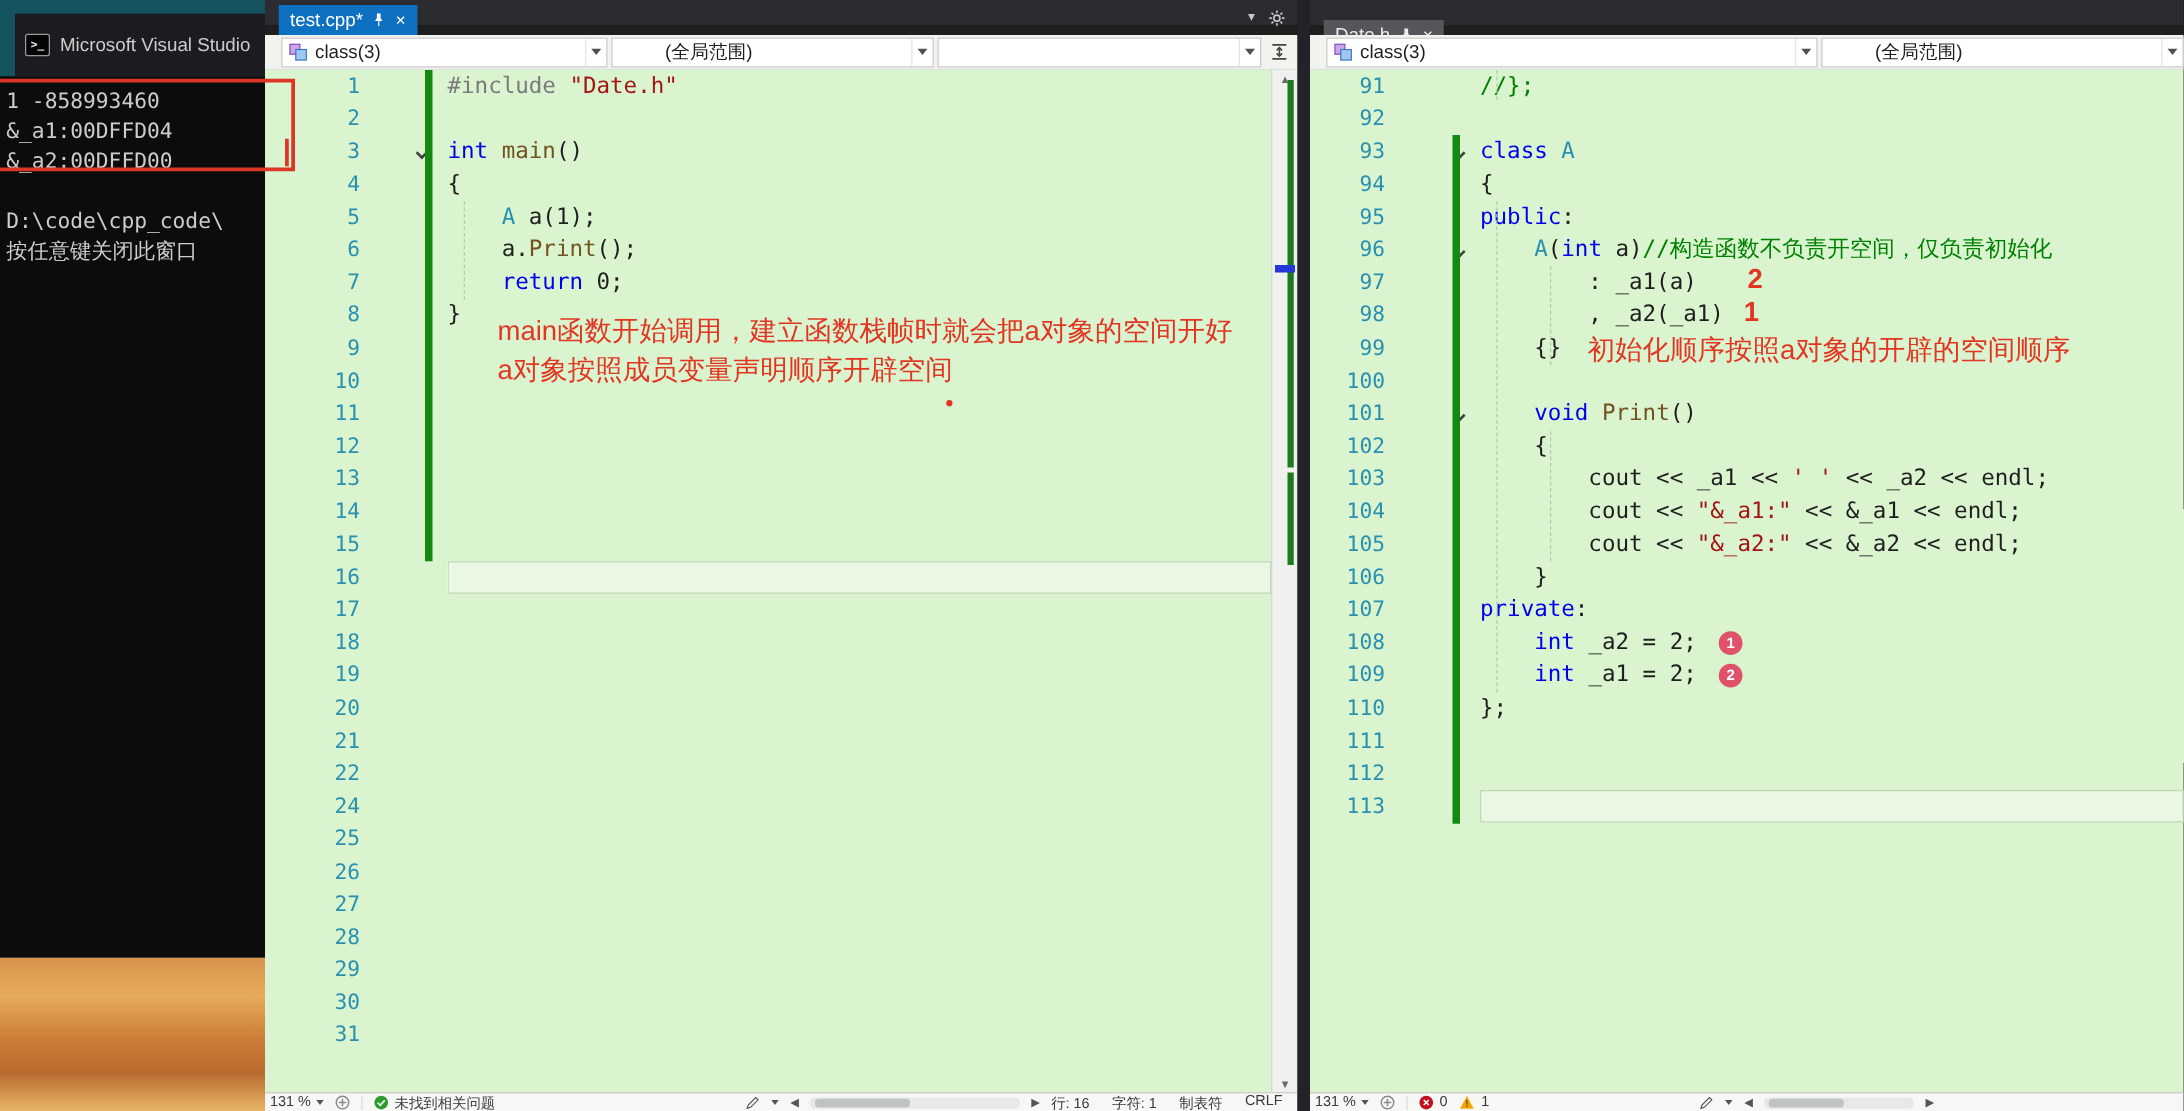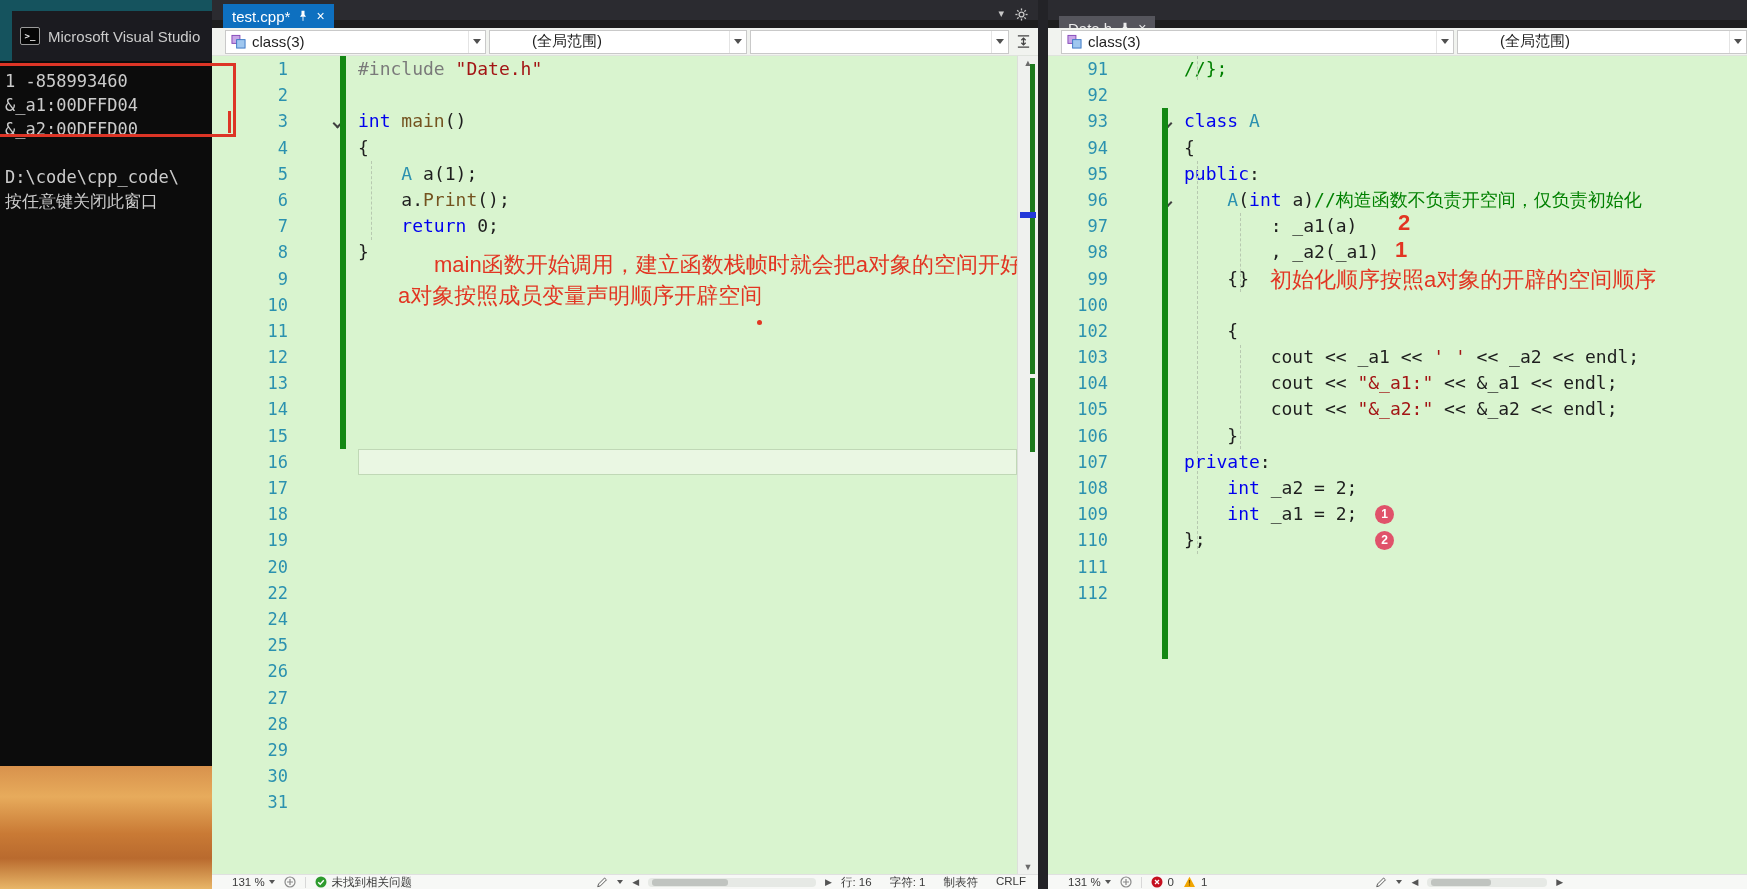--- a/index.html
+++ b/index.html
@@ -93,21 +93,21 @@
   #vscroll1 { position:absolute; right:0; top:56px; bottom:15px; width:21px; background:#eff1ee;
     border-left:1px solid #dcdfda; }
   #vscroll1 .arrow { position:absolute; left:0; right:0; text-align:center; color:#6a6a6a; font-size:9px; }
   .sb-green { position:absolute; right:3px; width:5px; background:#1d7a1d; }
   #sbg1 { top:8px; height:310px; } #sbg2 { top:322px; height:74px; }
   #sb-blue { position:absolute; left:2px; right:2px; top:156px; height:6px; background:#2238d8; }
 
   
   .statusbar { position:absolute; left:0; right:0; bottom:0; height:15px; background:#f7f8f6;
     border-top:1px solid #e0e0e0; display:flex; align-items:center; font-size:11.5px; color:#3a3a3a;
-    padding:0 12px 0 20px; gap:9px; overflow:hidden; }
+    padding:0 12px 0 4px; gap:9px; overflow:hidden; }
   .statusbar svg { display:block; flex:0 0 auto; }
   .zoom { display:flex; align-items:center; gap:4px; white-space:nowrap; }
   .tri-s { width:0; height:0; border-left:3.5px solid transparent; border-right:3.5px solid transparent;
     border-top:4.5px solid #555; }
   .sb-sep { width:1px; height:11px; background:#d8d8d8; }
   .health { display:flex; align-items:center; gap:5px; white-space:nowrap; }
   .sb-arrow { font-size:9px; color:#555; }
   .htrack { height:9px; background:#e6e9e5; border-radius:4px; position:relative; }
   #htrack1 { width:168px; } #htrack2 { width:120px; }
   .hthumb { position:absolute; left:4px; top:1px; width:76px; height:7px; background:#c0c4c0; border-radius:3px; }
@@ -222,31 +222,32 @@
           <div class="code-row"><span class="ln">11</span><span class="gut"></span><span class="fold"></span><span class="lt"></span></div>
           <div class="code-row"><span class="ln">12</span><span class="gut"></span><span class="fold"></span><span class="lt"></span></div>
           <div class="code-row"><span class="ln">13</span><span class="gut"></span><span class="fold"></span><span class="lt"></span></div>
           <div class="code-row"><span class="ln">14</span><span class="gut"></span><span class="fold"></span><span class="lt"></span></div>
           <div class="code-row"><span class="ln">15</span><span class="gut"></span><span class="fold"></span><span class="lt"></span></div>
           <div class="code-row current"><span class="ln">16</span><span class="gut"></span><span class="fold"></span><span class="lt"></span></div>
           <div class="code-row"><span class="ln">17</span><span class="gut"></span><span class="fold"></span><span class="lt"></span></div>
           <div class="code-row"><span class="ln">18</span><span class="gut"></span><span class="fold"></span><span class="lt"></span></div>
           <div class="code-row"><span class="ln">19</span><span class="gut"></span><span class="fold"></span><span class="lt"></span></div>
           <div class="code-row"><span class="ln">20</span><span class="gut"></span><span class="fold"></span><span class="lt"></span></div>
+          <div class="code-row"><span class="ln">21</span><span class="gut"></span><span class="fold"></span><span class="lt"></span></div>
           <div class="code-row"><span class="ln">22</span><span class="gut"></span><span class="fold"></span><span class="lt"></span></div>
           <div class="code-row"><span class="ln">24</span><span class="gut"></span><span class="fold"></span><span class="lt"></span></div>
           <div class="code-row"><span class="ln">25</span><span class="gut"></span><span class="fold"></span><span class="lt"></span></div>
           <div class="code-row"><span class="ln">26</span><span class="gut"></span><span class="fold"></span><span class="lt"></span></div>
           <div class="code-row"><span class="ln">27</span><span class="gut"></span><span class="fold"></span><span class="lt"></span></div>
           <div class="code-row"><span class="ln">28</span><span class="gut"></span><span class="fold"></span><span class="lt"></span></div>
           <div class="code-row"><span class="ln">29</span><span class="gut"></span><span class="fold"></span><span class="lt"></span></div>
           <div class="code-row"><span class="ln">30</span><span class="gut"></span><span class="fold"></span><span class="lt"></span></div>
           <div class="code-row"><span class="ln">31</span><span class="gut"></span><span class="fold"></span><span class="lt"></span></div>
         </div>
-      <div class="anno" style="left:186px; top:194px;margin-left:36px;">main函数开始调用，建立函数栈帧时就会把a对象的空间开好</div>
+      <div class="anno" style="left:186px; top:194px;">main函数开始调用，建立函数栈帧时就会把a对象的空间开好</div>
       <div class="anno" style="left:186px; top:225px;">a对象按照成员变量声明顺序开辟空间</div>
       <div class="reddot" style="left:545px; top:264px;"></div>
     </div>
 
     <div id="vscroll1">
       <div class="arrow" style="top:2px;">▲</div>
       <div class="arrow" style="bottom:2px;">▼</div>
       <div id="sbg1" class="sb-green"></div>
       <div id="sbg2" class="sb-green"></div>
       <div id="sb-blue"></div>
@@ -336,31 +337,33 @@
           <div class="code-row"><span class="ln">91</span><span class="gut"></span><span class="fold"></span><span class="lt"><span class="tk-cm">//};</span></span></div>
           <div class="code-row"><span class="ln">92</span><span class="gut"></span><span class="fold"></span><span class="lt"></span></div>
           <div class="code-row"><span class="ln">93</span><span class="gut"></span><span class="fold"><i class="chev"></i></span><span class="lt"><span class="tk-kw">class</span><span class="tk-pl"> </span><span class="tk-ty">A</span></span></div>
           <div class="code-row"><span class="ln">94</span><span class="gut"></span><span class="fold"></span><span class="lt"><span class="tk-pl">{</span></span></div>
           <div class="code-row"><span class="ln">95</span><span class="gut"></span><span class="fold"></span><span class="lt"><span class="tk-kw">public</span><span class="tk-pl">:</span></span></div>
           <div class="code-row"><span class="ln">96</span><span class="gut"></span><span class="fold"><i class="chev"></i></span><span class="lt"><span class="tk-pl">    </span><span class="tk-ty">A</span><span class="tk-pl">(</span><span class="tk-kw">int</span><span class="tk-pl"> a)</span><span class="tk-cm">//构造函数不负责开空间，仅负责初始化</span></span></div>
           <div class="code-row"><span class="ln">97</span><span class="gut"></span><span class="fold"></span><span class="lt"><span class="tk-pl">        : _a1(a)</span></span></div>
           <div class="code-row"><span class="ln">98</span><span class="gut"></span><span class="fold"></span><span class="lt"><span class="tk-pl">        , _a2(_a1)</span></span></div>
           <div class="code-row"><span class="ln">99</span><span class="gut"></span><span class="fold"></span><span class="lt"><span class="tk-pl">    {}</span></span></div>
           <div class="code-row"><span class="ln">100</span><span class="gut"></span><span class="fold"></span><span class="lt"></span></div>
+          <div class="code-row"><span class="ln">101</span><span class="gut"></span><span class="fold"><i class="chev"></i></span><span class="lt"><span class="tk-pl">    </span><span class="tk-kw">void</span><span class="tk-pl"> </span><span class="tk-fn">Print</span><span class="tk-pl">()</span></span></div>
           <div class="code-row"><span class="ln">102</span><span class="gut"></span><span class="fold"></span><span class="lt"><span class="tk-pl">    {</span></span></div>
           <div class="code-row"><span class="ln">103</span><span class="gut"></span><span class="fold"></span><span class="lt"><span class="tk-pl">        cout &lt;&lt; _a1 &lt;&lt; </span><span class="tk-str">' '</span><span class="tk-pl"> &lt;&lt; _a2 &lt;&lt; endl;</span></span></div>
           <div class="code-row"><span class="ln">104</span><span class="gut"></span><span class="fold"></span><span class="lt"><span class="tk-pl">        cout &lt;&lt; </span><span class="tk-str">"&amp;_a1:"</span><span class="tk-pl"> &lt;&lt; &amp;_a1 &lt;&lt; endl;</span></span></div>
           <div class="code-row"><span class="ln">105</span><span class="gut"></span><span class="fold"></span><span class="lt"><span class="tk-pl">        cout &lt;&lt; </span><span class="tk-str">"&amp;_a2:"</span><span class="tk-pl"> &lt;&lt; &amp;_a2 &lt;&lt; endl;</span></span></div>
           <div class="code-row"><span class="ln">106</span><span class="gut"></span><span class="fold"></span><span class="lt"><span class="tk-pl">    }</span></span></div>
           <div class="code-row"><span class="ln">107</span><span class="gut"></span><span class="fold"></span><span class="lt"><span class="tk-kw">private</span><span class="tk-pl">:</span></span></div>
           <div class="code-row"><span class="ln">108</span><span class="gut"></span><span class="fold"></span><span class="lt"><span class="tk-pl">    </span><span class="tk-kw">int</span><span class="tk-pl"> _a2 = 2;</span></span></div>
           <div class="code-row"><span class="ln">109</span><span class="gut"></span><span class="fold"></span><span class="lt"><span class="tk-pl">    </span><span class="tk-kw">int</span><span class="tk-pl"> _a1 = 2;</span></span></div>
           <div class="code-row"><span class="ln">110</span><span class="gut"></span><span class="fold"></span><span class="lt"><span class="tk-pl">};</span></span></div>
           <div class="code-row"><span class="ln">111</span><span class="gut"></span><span class="fold"></span><span class="lt"></span></div>
           <div class="code-row"><span class="ln">112</span><span class="gut"></span><span class="fold"></span><span class="lt"></span></div>
+          <div class="code-row current"><span class="ln">113</span><span class="gut"></span><span class="fold"></span><span class="lt"></span></div>
         </div>
       <div class="rednum" style="left:350px; top:154px;">2</div>
       <div class="rednum" style="left:347px; top:181px;">1</div>
       <div class="anno" style="left:222px; top:209px;">初始化顺序按照a对象的开辟的空间顺序</div>
       <div class="badge" style="left:327px; top:449px;">1</div>
       <div class="badge" style="left:327px; top:475px;">2</div>
     </div>
 
     <div class="statusbar">
       <span class="zoom">

